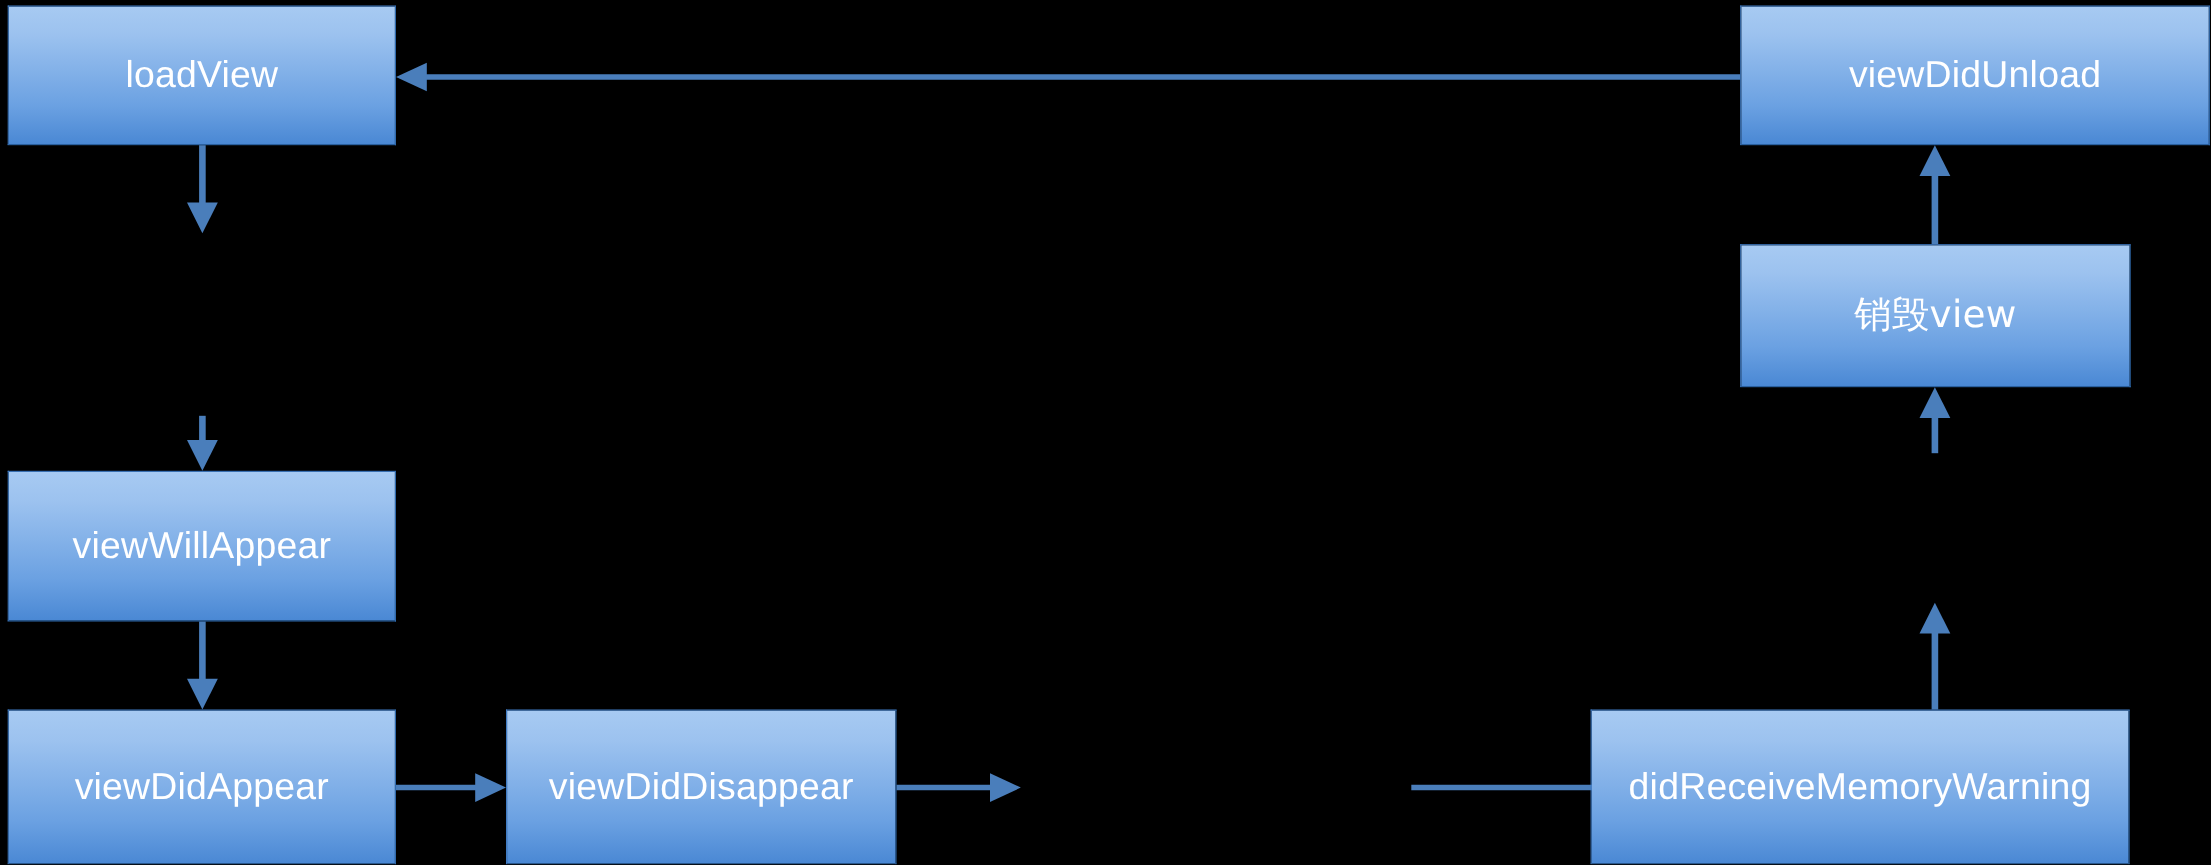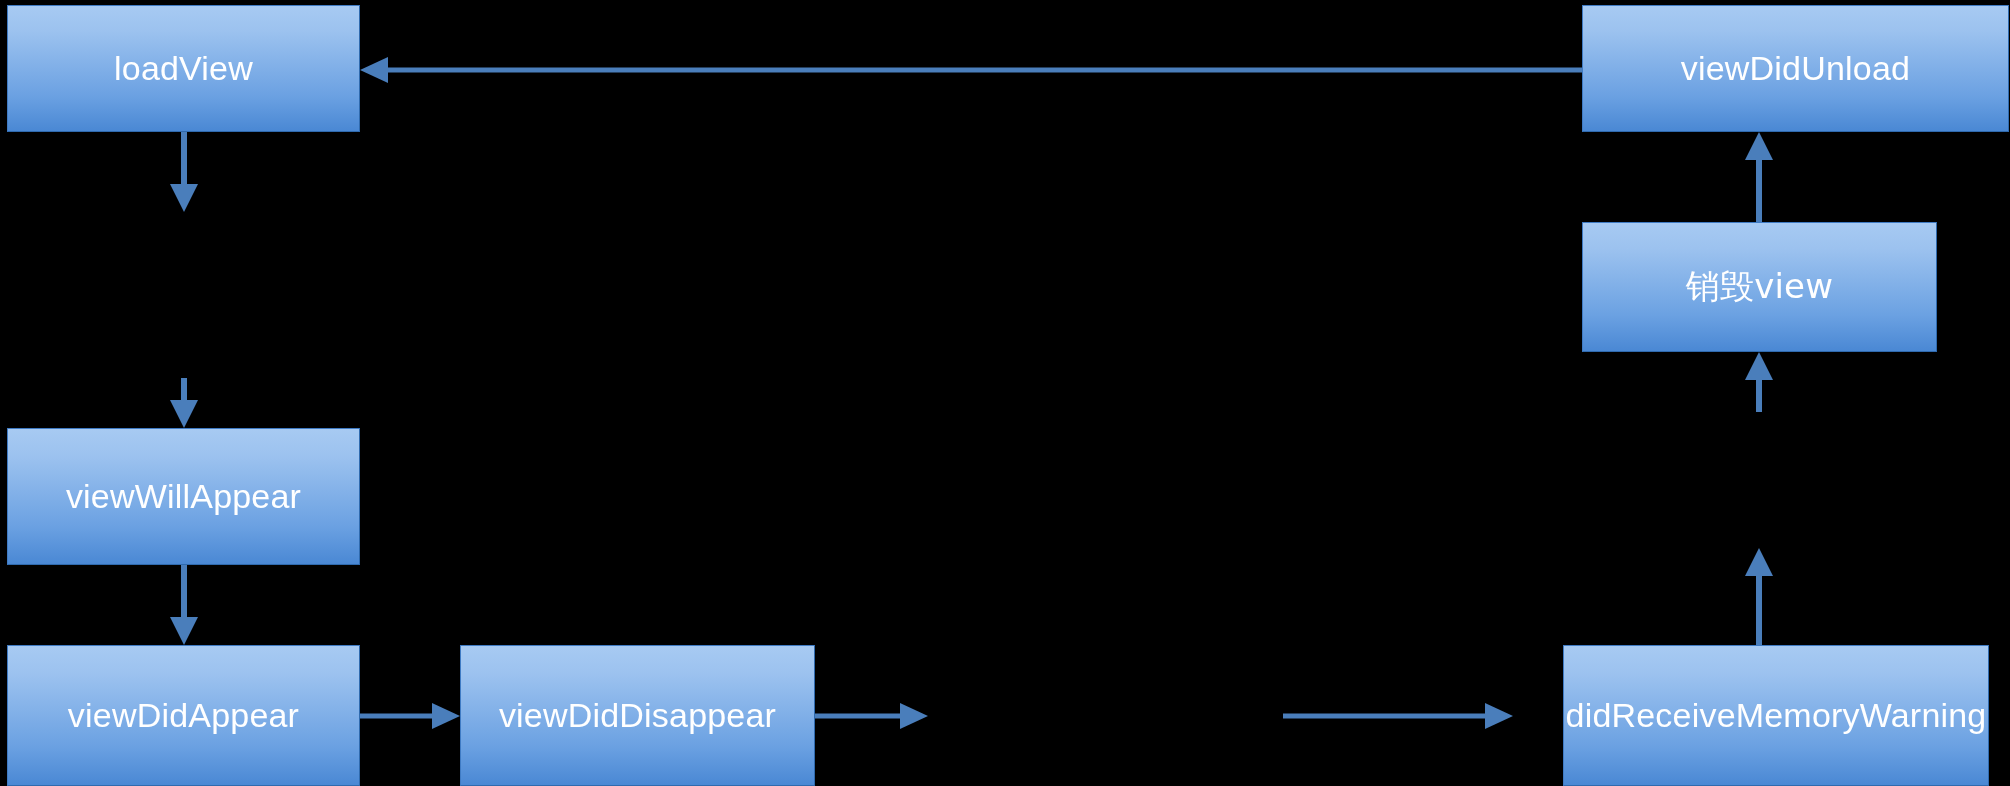--- a/index.html
+++ b/index.html
@@ -131,21 +131,21 @@
 
   <div class="node" style="left:7px;top:645px;width:353px;height:141px">
     <span class="label">viewDidAppear</span>
   </div>
 
   <div class="node" style="left:460px;top:645px;width:355px;height:141px">
     <span class="label">viewDidDisappear</span>
   </div>
 
 
-  <div class="node" style="left:1563px;top:645px;width:426px;height:141px">
+  <div class="node" style="left:1446px;top:645px;width:490px;height:141px">
     <span class="label">didReceiveMemoryWarning</span>
   </div>
 
 
   <div class="node cjk" style="left:1582px;top:222px;width:355px;height:130px">
     <span class="label">销毁view</span>
   </div>
 
   <div class="node" style="left:1582px;top:5px;width:427px;height:127px">
     <span class="label">viewDidUnload</span>

